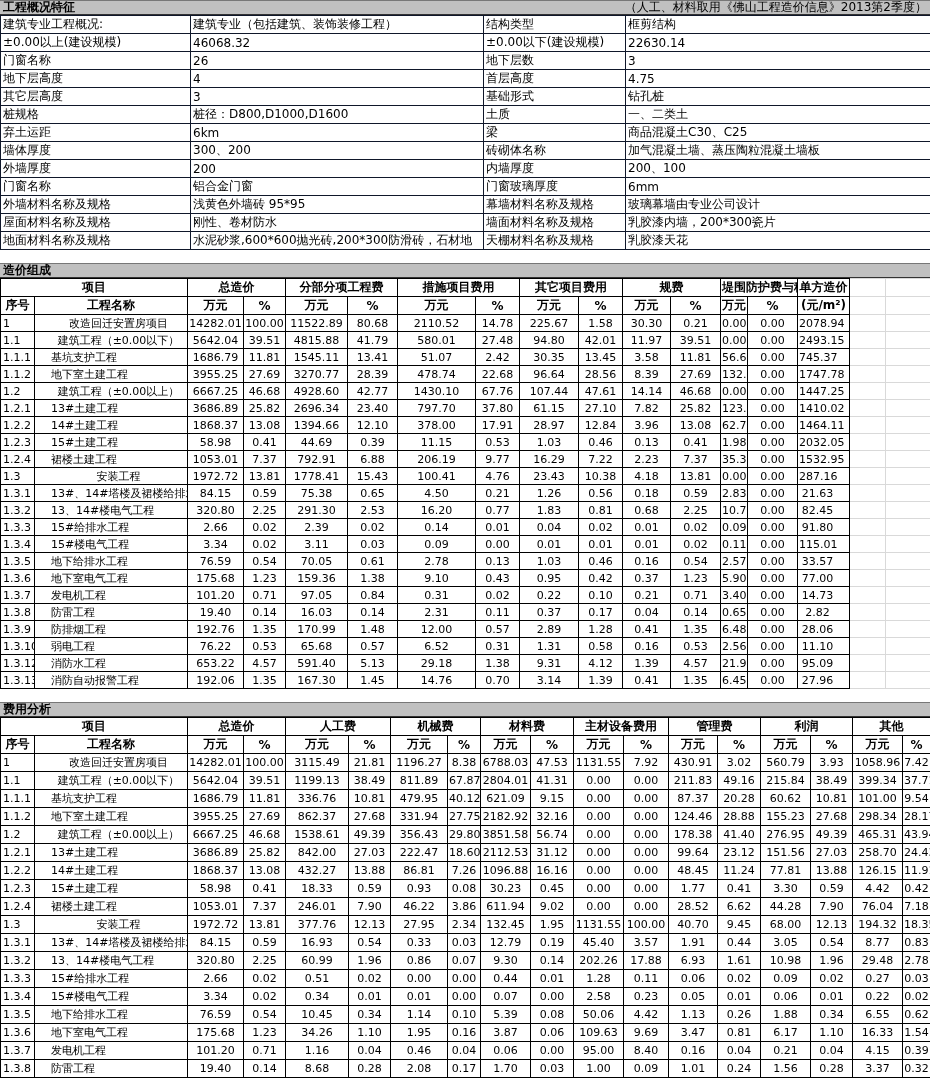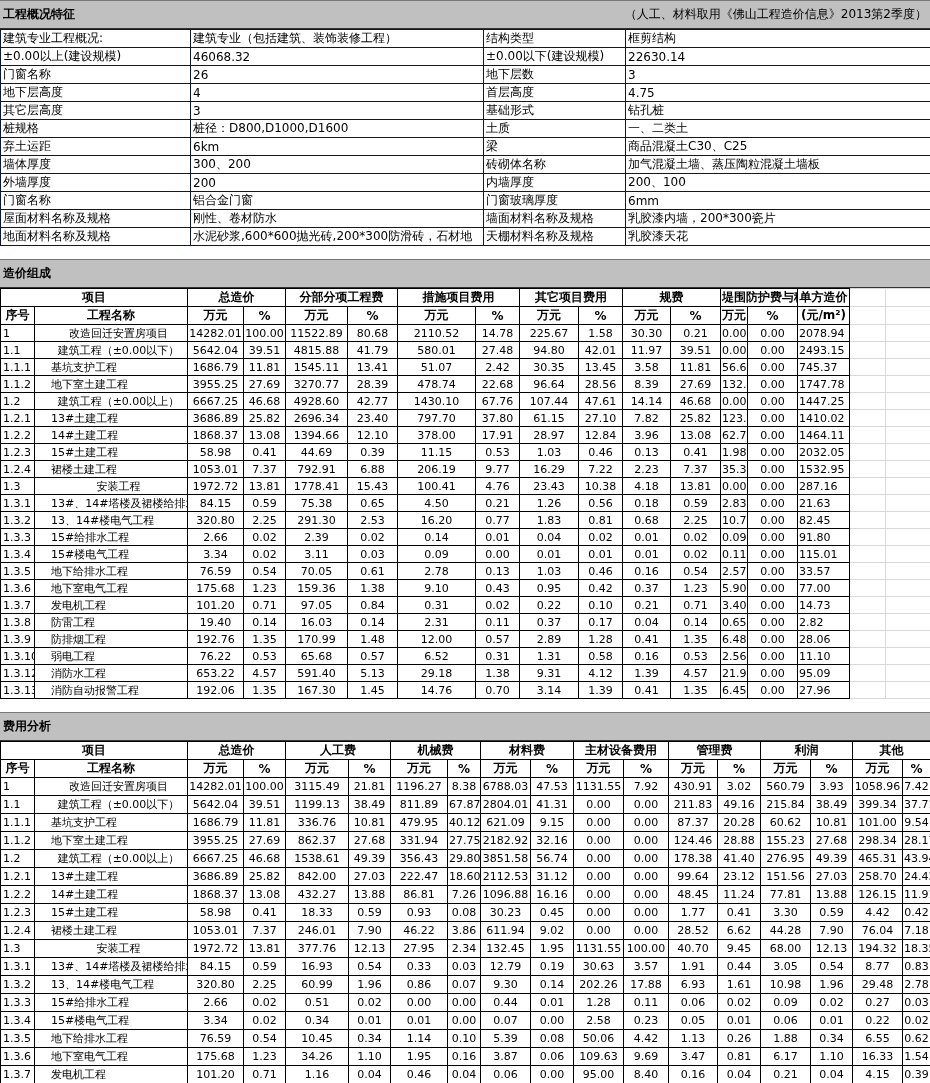--- a/index.html
+++ b/index.html
@@ -2,21 +2,21 @@
 <html><head>
 <meta charset="utf-8">
 <style>
   html,body{margin:0;padding:0;}
   body{
     width:930px;height:1083px;overflow:hidden;background:#ffffff;color:#000;
     font-family:"DejaVu Sans","Liberation Sans",sans-serif;font-size:11px;
   }
   
   .section-bar{
-    background:#c0c0c0;height:29px;line-height:15px;
+    background:#c0c0c0;height:15px;line-height:15px;
     border-top:1px solid #777;border-bottom:1px solid #333;
     display:flex;justify-content:space-between;align-items:center;
     padding:0 3px;box-sizing:border-box;font-size:12px;
   }
   .section-bar .t{font-weight:bold;}
   .section-bar .n{font-weight:normal;}
   .gap{height:13px;}
   
   table{border-collapse:collapse;table-layout:fixed;width:930px;}
   #overview-table td{
@@ -26,21 +26,21 @@
   
   .data-table th,.data-table td{
     border:1px solid #000;height:16px;padding:0 1px;
     white-space:nowrap;overflow:hidden;text-align:center;font-size:11px;
   }
   #fee-table th,#fee-table td{height:17px;}
   .data-table th{font-weight:bold;font-size:12px;}
   .data-table td.no{text-align:left;padding-left:2px;}
   .data-table td.name{text-align:left;padding-left:16px;}
   .data-table td.name.center{text-align:center;}
-  .data-table td.unit{text-align:left;padding-right:13px;}
+  .data-table td.unit{text-align:center;padding-right:13px;}
   .data-table .ghost{border:1px solid #d9d9d9;}
 </style>
 </head>
 <body>
 
 <div class="section-bar">
   <span class="t">工程概况特征</span>
   <span class="n">（人工、材料取用《佛山工程造价信息》2013第2季度）</span>
 </div>
 
@@ -104,20 +104,26 @@
         <td>外墙厚度</td>
         <td>200</td>
         <td>内墙厚度</td>
         <td>200、100</td>
       </tr>
       <tr>
         <td>门窗名称</td>
         <td>铝合金门窗</td>
         <td>门窗玻璃厚度</td>
         <td>6mm</td>
+      </tr>
+      <tr>
+        <td>外墙材料名称及规格</td>
+        <td>浅黄色外墙砖 95*95</td>
+        <td>幕墙材料名称及规格</td>
+        <td>玻璃幕墙由专业公司设计</td>
       </tr>
       <tr>
         <td>屋面材料名称及规格</td>
         <td>刚性、卷材防水</td>
         <td>墙面材料名称及规格</td>
         <td>乳胶漆内墙，200*300瓷片</td>
       </tr>
       <tr>
         <td>地面材料名称及规格</td>
         <td>水泥砂浆,600*600抛光砖,200*300防滑砖，石材地</td>
@@ -897,21 +903,21 @@
         <td class="no">1.3.1</td>
         <td class="name">13#、14#塔楼及裙楼给排水工程</td>
         <td class="num">84.15</td>
         <td class="num">0.59</td>
         <td class="num">16.93</td>
         <td class="num">0.54</td>
         <td class="num">0.33</td>
         <td class="num">0.03</td>
         <td class="num">12.79</td>
         <td class="num">0.19</td>
-        <td class="num">30.63</td>
+        <td class="num">45.40</td>
         <td class="num">3.57</td>
         <td class="num">1.91</td>
         <td class="num">0.44</td>
         <td class="num">3.05</td>
         <td class="num">0.54</td>
         <td class="num">8.77</td>
         <td class="num">0.83</td>
       </tr>
       <tr>
         <td class="no">1.3.2</td>

